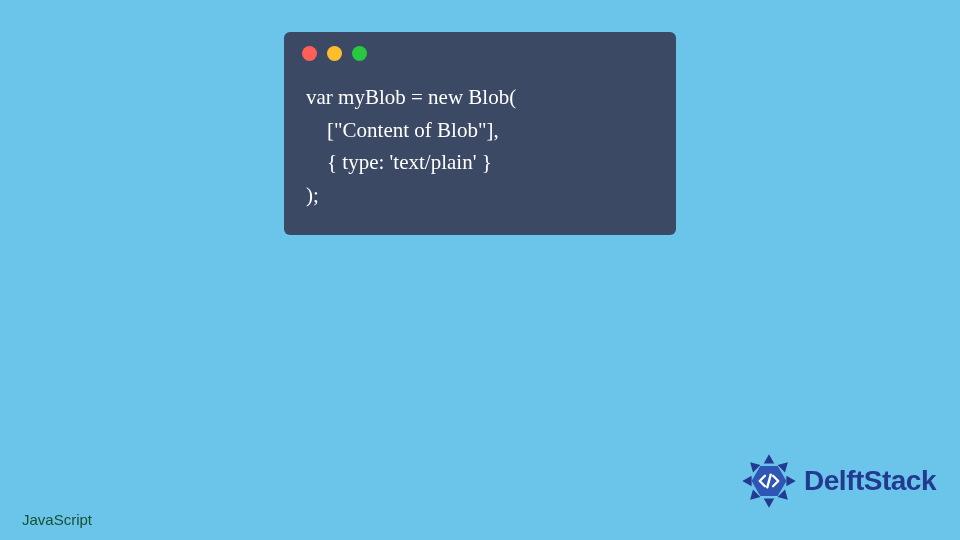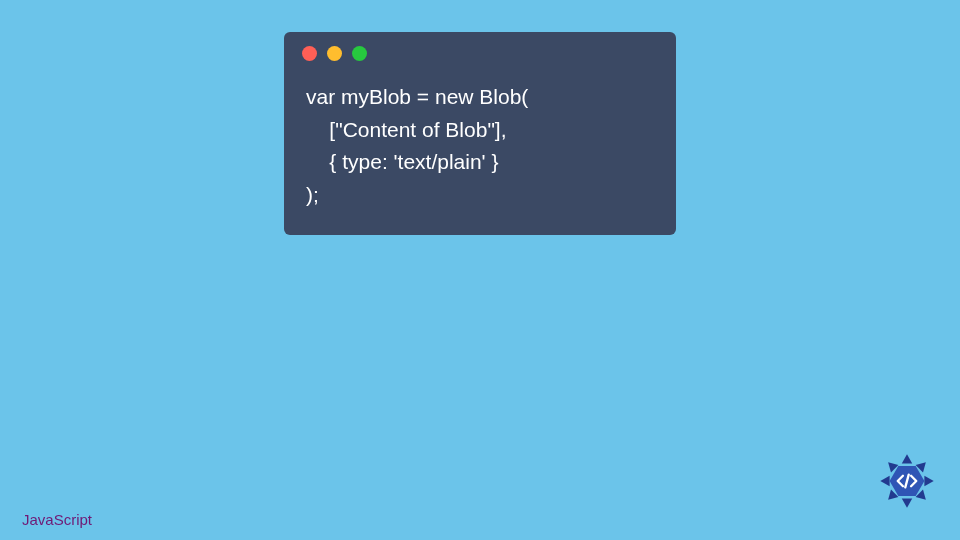--- a/index.html
+++ b/index.html
@@ -29,36 +29,36 @@
     width: 15px;
     height: 15px;
     border-radius: 50%;
   }
   .dot.red    { background: #ff5f56; }
   .dot.yellow { background: #ffbd2e; }
   .dot.green  { background: #27c93f; }
   .code-body {
     padding: 12px 22px 4px 22px;
     color: #ffffff;
-    font-family: Liberation Sans, sans-serif;
+    font-family: Liberation Serif, serif;
     font-size: 21px;
     line-height: 1.55;
     white-space: pre;
   }
   .js-badge {
     position: absolute;
     left: 12px;
     bottom: 10px;
     width: 90px;
     text-align: center;
   }
   .js-badge .label {
     font-size: 15px;
     font-weight: normal;
-    color: #701a75;
+    color: #14532d;
     margin-bottom: 2px;
     display: block;
   }
   .js-badge .shield {
     width: 46px;
     height: 52px;
     margin: 0 auto;
     background: #f7df1e;
     position: relative;
     clip-path: polygon(0 0, 100% 0, 92% 78%, 50% 100%, 8% 78%);
@@ -122,13 +122,14 @@
         <polygon points="0,-46 9,-30 -9,-30" transform="rotate(315)"></polygon>
       </g>
       <polygon points="-30,0 -15,-26 15,-26 30,0 15,26 -15,26" fill="#2f55b5"></polygon>
       <g stroke="#ffffff" stroke-width="4" fill="none" stroke-linecap="round" stroke-linejoin="round">
         <polyline points="-7,-9 -16,0 -7,9"></polyline>
         <polyline points="7,-9 16,0 7,9"></polyline>
         <line x1="3" y1="-11" x2="-3" y2="11"></line>
       </g>
     </g>
   </svg>
+  <span class="delft-text">DelftStack</span>
 </div>
 
 </body></html>

